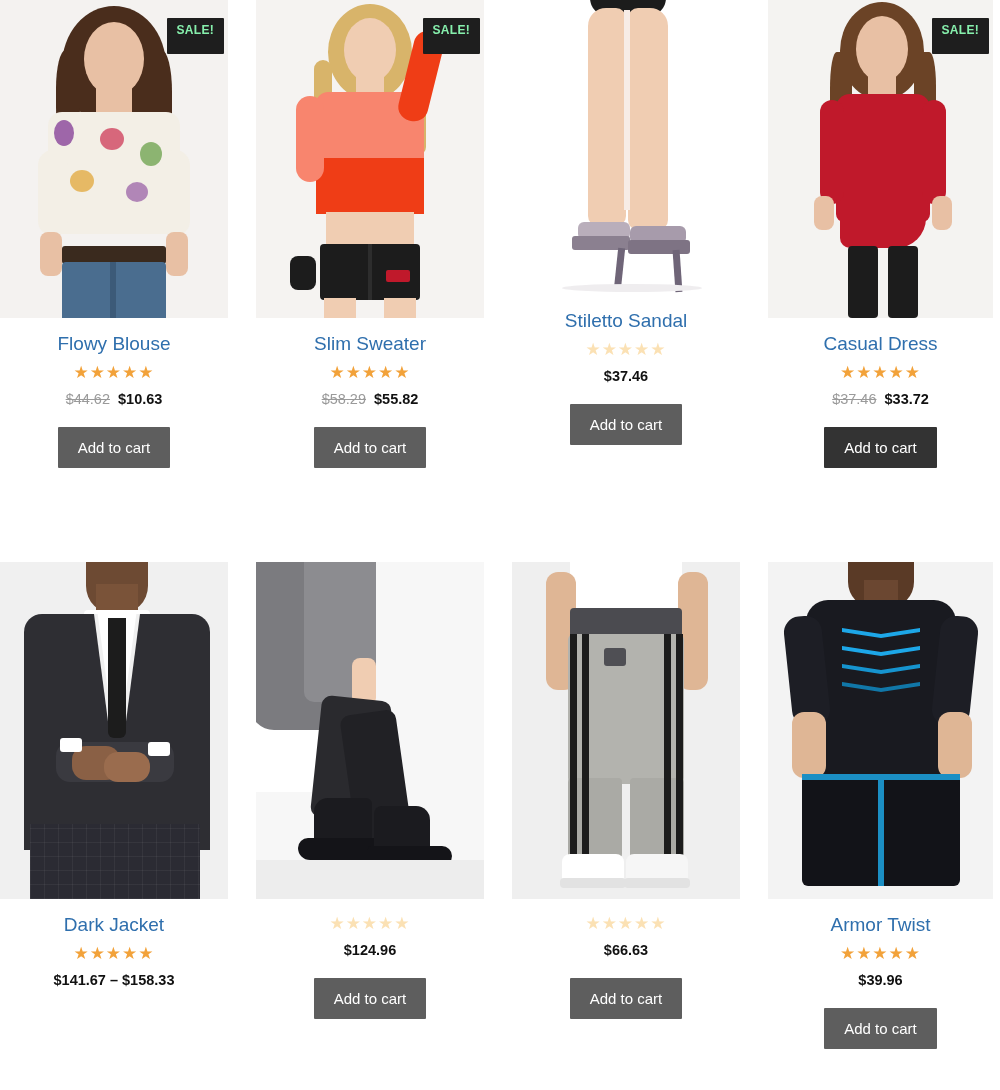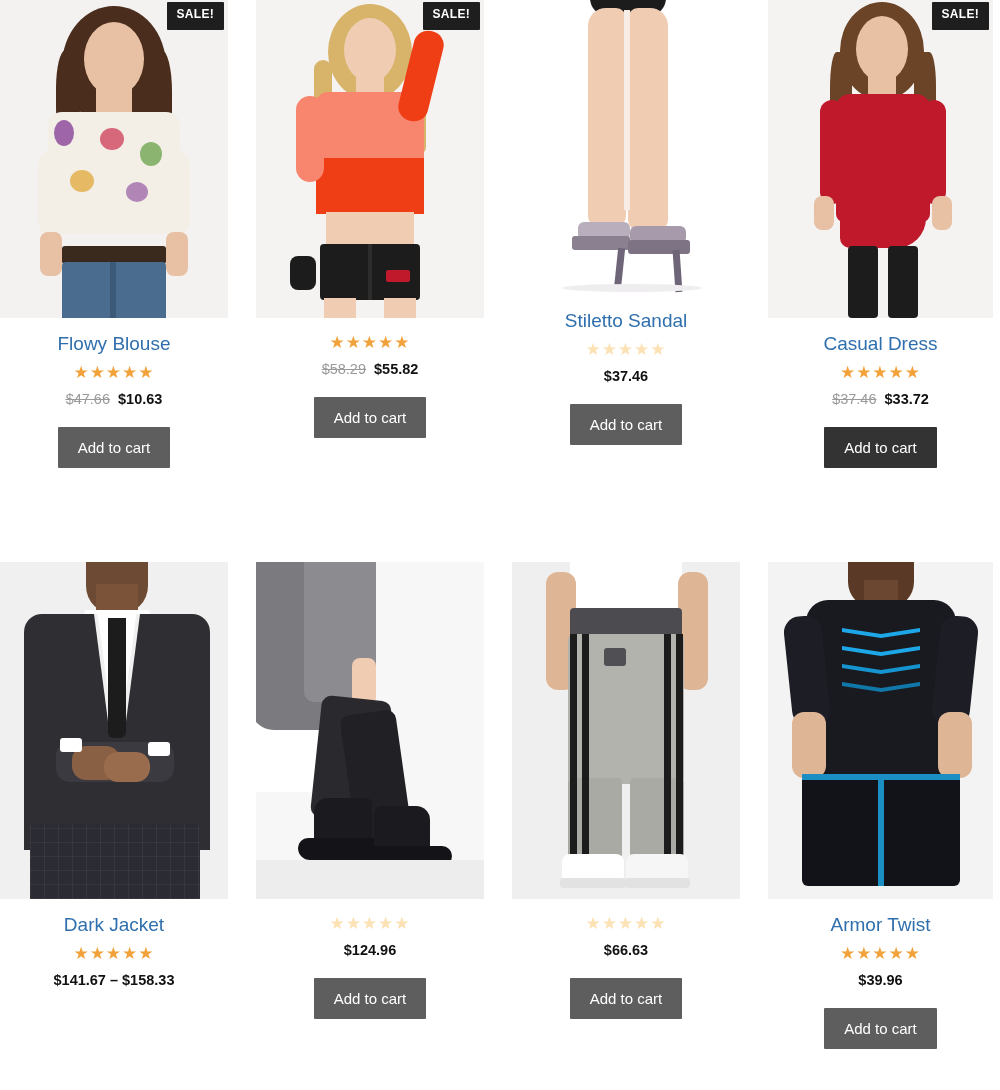--- a/index.html
+++ b/index.html
@@ -33,28 +33,28 @@
   
   .thumb-wrap {
     position: relative;
     width: 100%;
     overflow: hidden;
     background: #f2f2f2;
   }
 
   .sale-badge {
     position: absolute;
-    top: 2px;
+    top: 18px;
     right: 4px;
     background: #1e1e1e;
-    color: #ffffff;
+    color: #86efac;
     font-size: 12px;
     font-weight: bold;
     letter-spacing: .3px;
-    padding: 6px 10px 10px 10px;
+    padding: 6px 10px 18px 10px;
     line-height: 1;
     z-index: 6;
     border-radius: 1px;
   }
 
   
   .info { padding-top: 14px; }
 
   .product-title {
     color: #2f6fad;
@@ -151,21 +151,21 @@
           <div class="ph skin" style="left:166px;top:232px;width:22px;height:44px;border-radius:8px;"></div>
           <div class="ph" style="left:62px;top:246px;width:104px;height:18px;background:#3a2a1e;border-radius:3px;"></div>
           <div class="ph denim" style="left:62px;top:262px;width:104px;height:56px;border-radius:4px 4px 0 0;"></div>
           <div class="ph" style="left:110px;top:262px;width:6px;height:56px;background:#3c5a78;"></div>
         </div>
       </div>
       <div class="info">
         <a class="product-title" href="#">Flowy Blouse</a>
         <div class="stars"><span class="s-full">★★★★★</span></div>
         <div class="price">
-          <span class="old">$47.66</span><span class="cur">$10.63</span>
+          <span class="old">$44.62</span><span class="cur">$10.63</span>
         </div>
         <button class="btn">Add to cart</button>
       </div>
     </div>
 
     <div class="product-card">
       <div class="thumb-wrap" style="height:318px;">
         <span class="sale-badge">SALE!</span>
         <div class="photo" style="background:#f5f3f1;">
           <div class="ph oval hair-bl" style="left:72px;top:4px;width:84px;height:96px;"></div>
@@ -180,20 +180,21 @@
           <div class="ph skin2" style="left:70px;top:212px;width:88px;height:36px;"></div>
           <div class="ph blk" style="left:64px;top:244px;width:100px;height:56px;border-radius:4px;"></div>
           <div class="ph" style="left:112px;top:244px;width:4px;height:56px;background:#2d2d2d;"></div>
           <div class="ph red" style="left:130px;top:270px;width:24px;height:12px;border-radius:2px;"></div>
           <div class="ph skin2" style="left:68px;top:298px;width:32px;height:20px;"></div>
           <div class="ph skin2" style="left:128px;top:298px;width:32px;height:20px;"></div>
           <div class="ph blk" style="left:34px;top:256px;width:26px;height:34px;border-radius:8px;"></div>
         </div>
       </div>
       <div class="info">
+        <a class="product-title" href="#">Slim Sweater</a>
         <div class="stars"><span class="s-full">★★★★★</span></div>
         <div class="price">
           <span class="old">$58.29</span><span class="cur">$55.82</span>
         </div>
         <button class="btn">Add to cart</button>
       </div>
     </div>
 
     <div class="product-card">
       <div class="thumb-wrap" style="height:295px;background:#ffffff;">

